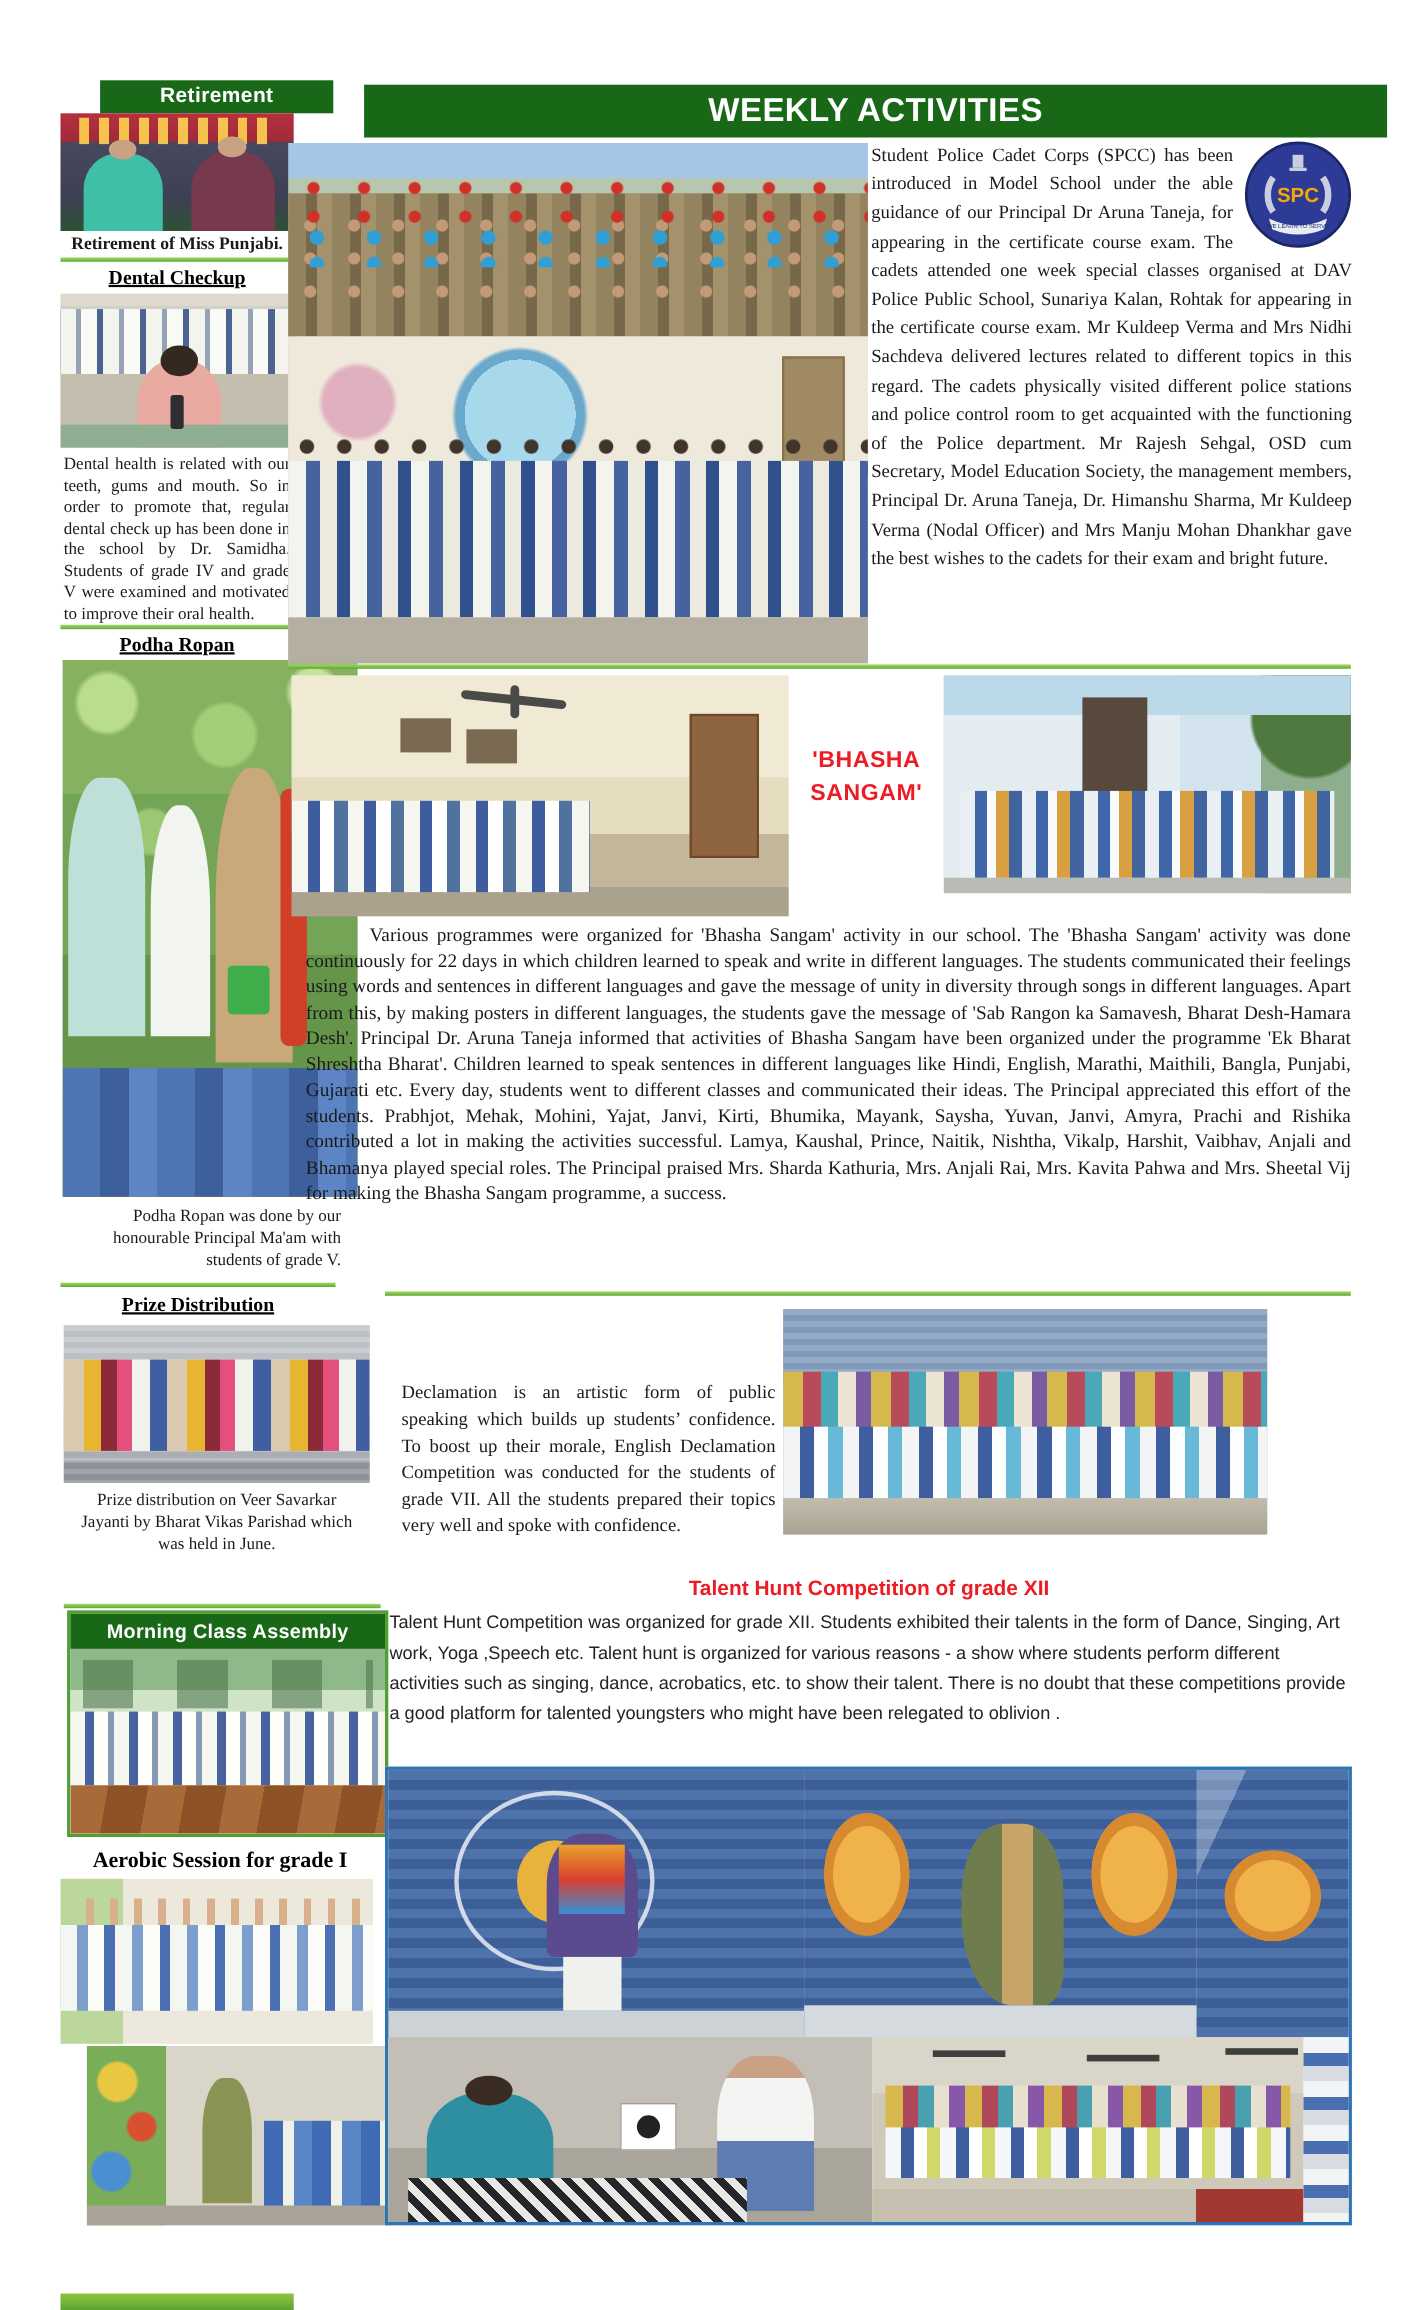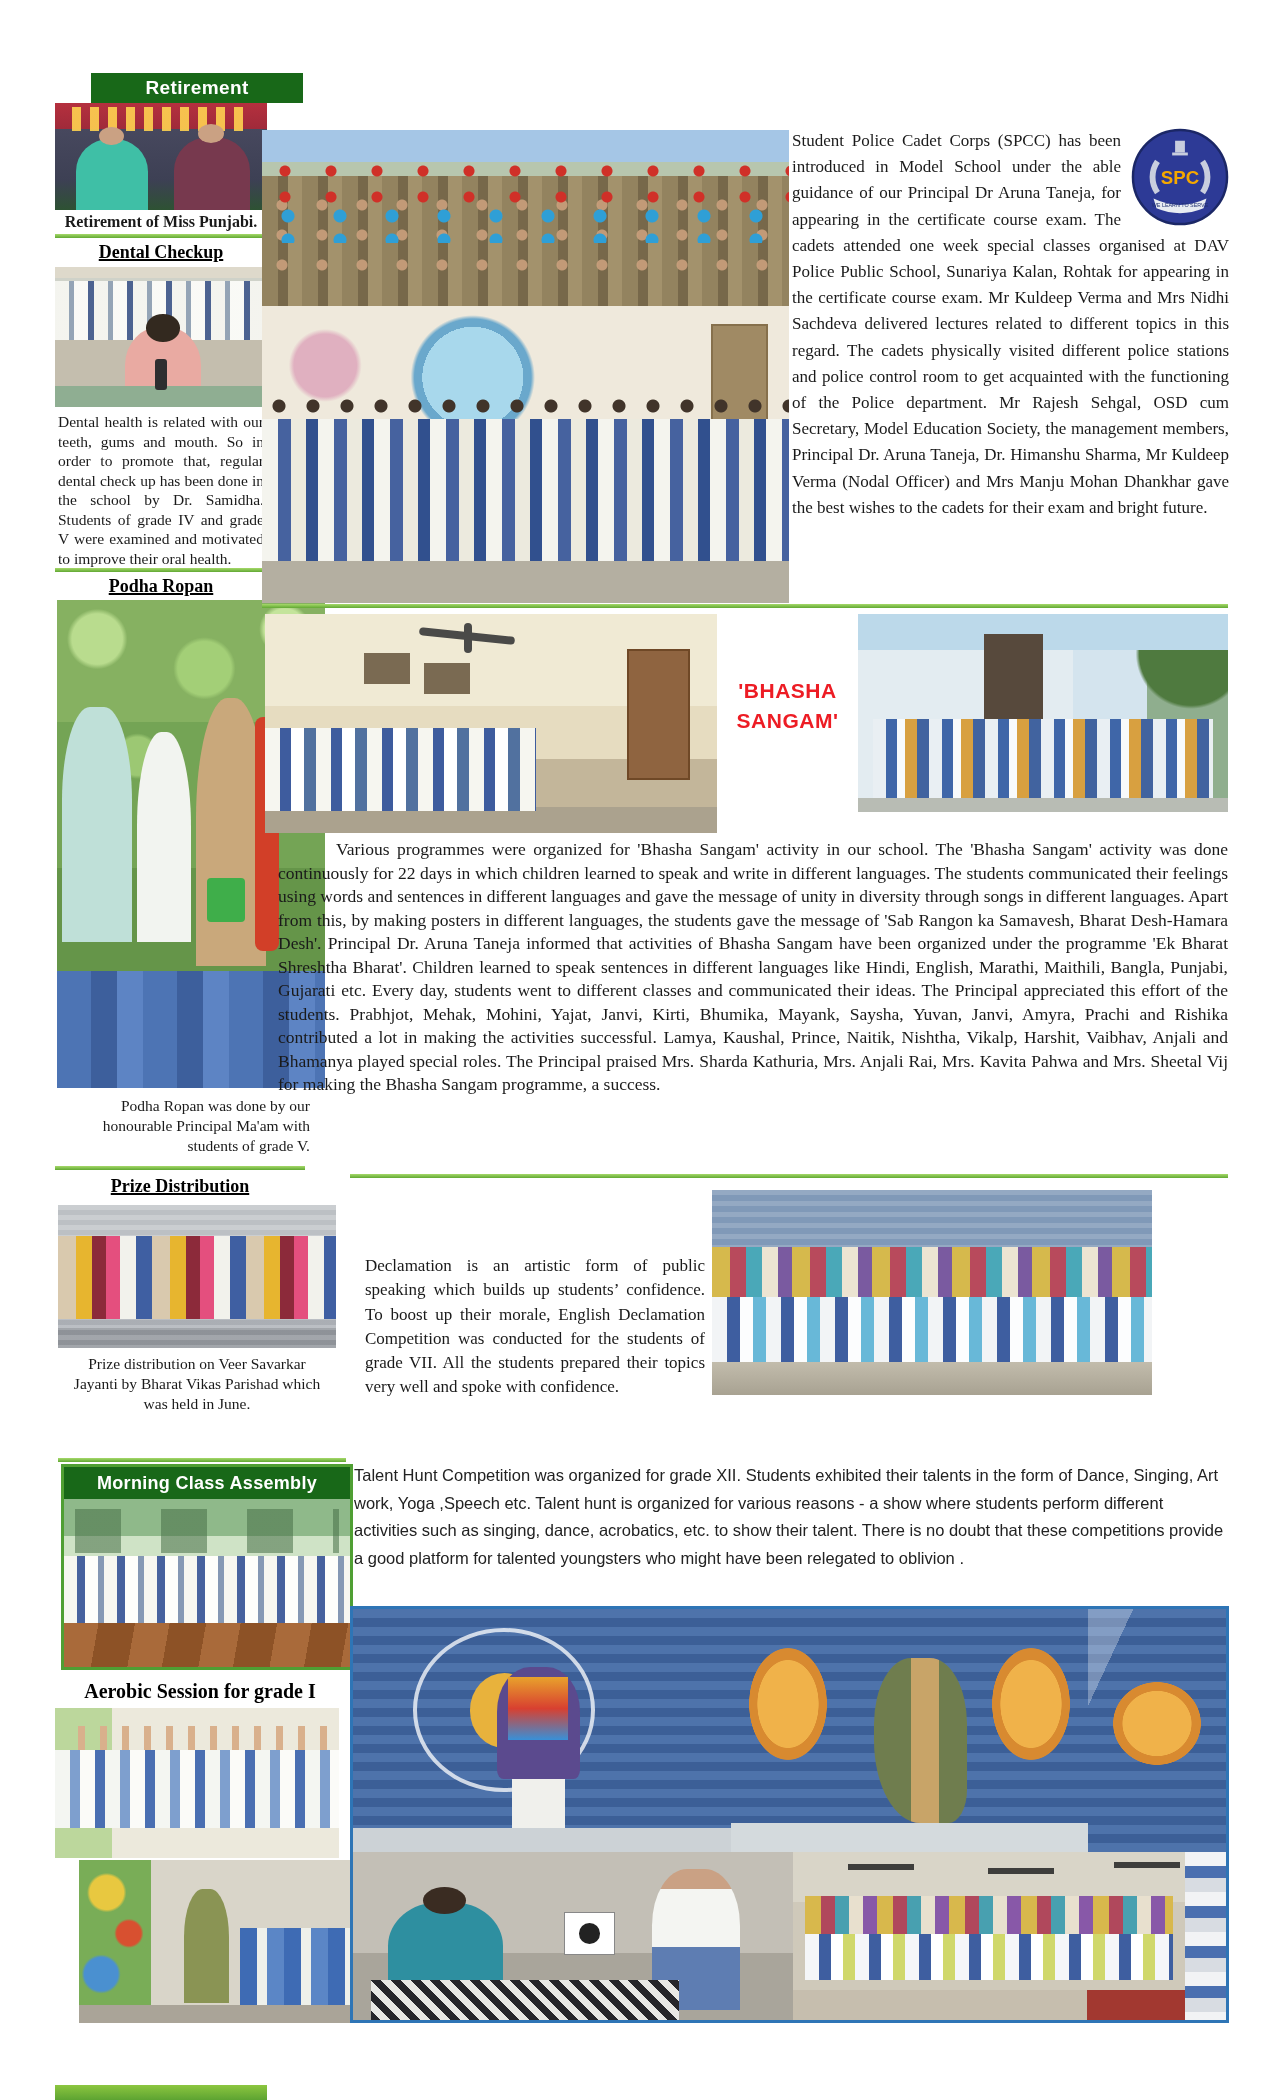--- a/index.html
+++ b/index.html
@@ -194,20 +194,23 @@
     <i class="c2"></i>
     <i class="c1"></i>
   </div>
   <div class="ph ph-aero2" style="left:79px;top:1860px;width:277px;height:163px;">
     <i class="f1"></i>
     <i class="c1"></i>
     <i class="c2"></i>
   </div>
   <div class="bottom-green" style="left:55px;top:2085px;width:212px;height:15px;"></div>
 
+  <div class="greenbar" style="left:295px;top:77px;width:930px;height:48px;font-size:30px;">
+    <span>WEEKLY ACTIVITIES</span>
+  </div>
 
   <div class="ph ph-a" style="left:262px;top:130px;width:527px;height:176px;">
     <i class="c1"></i>
     <i class="c4"></i>
     <i class="c2"></i>
     <i class="c3"></i>
   </div>
   <div class="ph ph-b" style="left:262px;top:306px;width:527px;height:297px;">
     <i class="d"></i>
     <i class="c2"></i>
@@ -252,20 +255,21 @@
 
   <div class="rule" style="left:350px;top:1174px;width:878px;height:4px;"></div>
 
   <div class="abs just" style="left:365px;top:1254px;width:340px;font-size:17px;line-height:24.3px;">Declamation is an artistic form of public speaking which builds up students’ confidence.  To boost up their morale, English Declamation Competition was conducted for the students of grade VII. All the students prepared their topics very well and spoke with confidence.</div>
   <div class="ph ph-e" style="left:712px;top:1190px;width:440px;height:205px;">
     <i class="c1"></i>
     <i class="c2"></i>
     <i class="c3"></i>
   </div>
 
+  <div class="redsans" style="left:352px;top:1434px;width:876px;font-size:19px;">Talent Hunt Competition of grade XII</div>
   <div class="abs" style="left:354px;top:1462px;width:874px;font-family:'Liberation Sans',sans-serif;font-size:16.5px;line-height:27.5px;color:#222;">Talent Hunt Competition was organized for grade XII. Students exhibited their talents in the form of Dance, Singing, Art work, Yoga ,Speech etc. Talent hunt is organized for various reasons -  a show where students perform different activities such as singing, dance, acrobatics, etc. to show  their talent. There is no doubt that these competitions  provide a good platform for talented youngsters who might have been relegated to oblivion .</div>
 
   <div class="collage" style="left:350px;top:1606px;width:873px;height:411px;">
     <div class="tile t-shutter t1" style="left:0;top:0;width:378px;height:243px;">
       <i class="e"></i>
       <i class="f"></i>
       <i class="s"></i>
       <i class="l"></i>
       <i class="fl"></i>
     </div>

